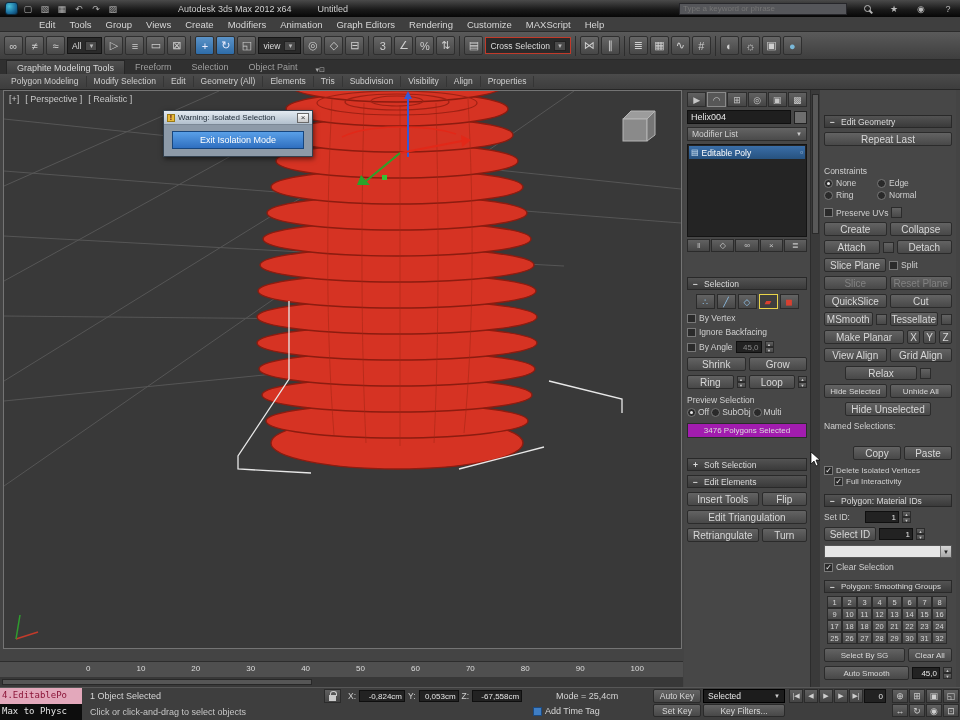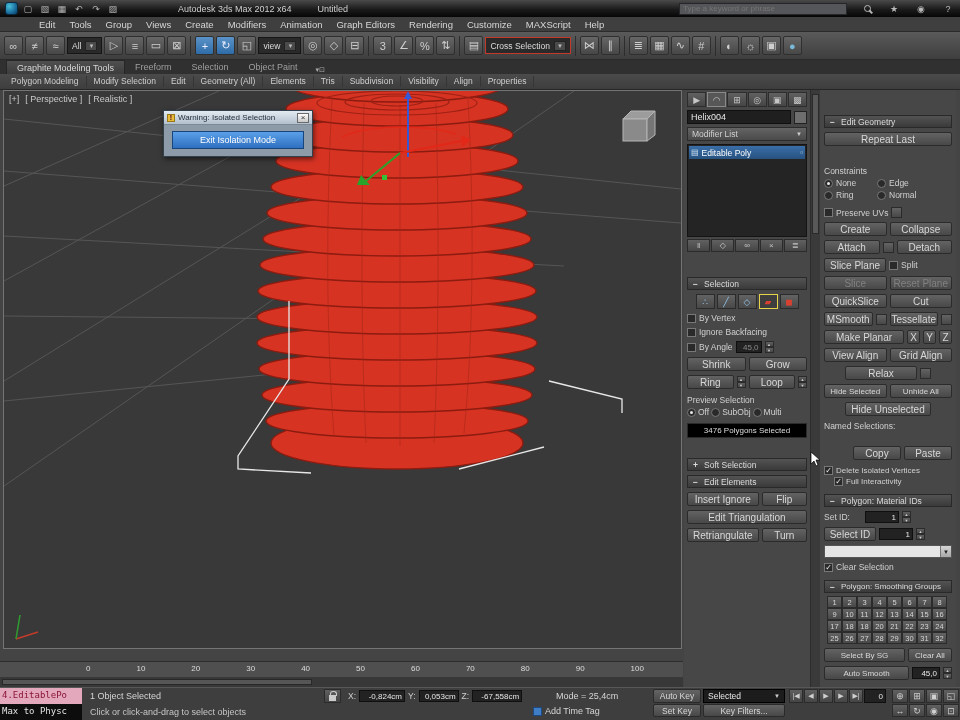--- a/index.html
+++ b/index.html
@@ -73,21 +73,21 @@
 .rad.on::after{content:"";position:absolute;left:2px;top:2px;width:3px;height:3px;border-radius:50%;background:#e8e8e8}
 .lbl{font-size:8.5px;color:#d0d0d0;white-space:nowrap}
 .field{background:#222;border:1px solid #0f0f0f;color:#e6e6e6;font-size:8px;padding:0 2px;display:flex;align-items:center;justify-content:flex-end;height:12px}
 .field.dis{color:#8a8a8a}
 .spin{display:flex;flex-direction:column;width:9px;flex:0 0 9px}
 .spin span{height:6px;background:linear-gradient(#5f5f5f,#474747);border:1px solid #2b2b2b;font-size:4px;color:#ccc;display:flex;align-items:center;justify-content:center}
 .mini{width:11px;height:11px;flex:0 0 11px;background:linear-gradient(#636363,#484848);border:1px solid #2b2b2b}
 .sobtn{width:19px;height:15px;background:linear-gradient(#636363,#484848);border:1px solid #2b2b2b;display:flex;align-items:center;justify-content:center;font-size:9px;color:#8fc1e8}
 .sobtn.red{color:#d84030}
 .sobtn.active{border:1px solid #e8d44a;background:#3e3e3e}
-.selstatus{margin-top:6px;border:1px solid #2b2b2b;background:#000000;height:15px;display:flex;align-items:center;justify-content:center;font-size:8px;color:#ddd}
+.selstatus{margin-top:6px;border:1px solid #2b2b2b;background:#a21caf;height:15px;display:flex;align-items:center;justify-content:center;font-size:8px;color:#ddd}
 .combo{flex:1;height:13px;background:#e6e6e6;border:1px solid #555;display:flex;align-items:center;justify-content:flex-end}
 .combo .cda{width:11px;height:11px;background:linear-gradient(#d5d5d5,#a8a8a8);border-left:1px solid #777;color:#222;font-size:6px;display:flex;align-items:center;justify-content:center}
 .sggrid{display:flex;flex-wrap:wrap;width:122px;margin:3px auto 0}
 .sggrid span{width:15px;height:12px;background:linear-gradient(#636363,#484848);border:1px solid #2b2b2b;font-size:7.5px;color:#d5d5d5;display:flex;align-items:center;justify-content:center}
 
 #tslider{left:0;top:649px;width:683px;height:12px;background:#454545;border-top:1px solid #2a2a2a}
 .tsgroove{position:absolute;left:2px;top:2px;right:2px;height:8px;background:#353535;border:1px solid #242424}
 .tsbtn{position:absolute;left:30px;top:1px;width:58px;height:10px;background:linear-gradient(#9d9d9d,#6b6b6b);border:1px solid #222;color:#151515;font-size:8px;display:flex;align-items:center;justify-content:center}
 #truler{left:0;top:661px;width:683px;height:16px;background:#4f4f4f;border-top:1px solid #2d2d2d}
 .ticks{position:absolute;left:86px;top:2px;width:558px;display:flex;justify-content:space-between}
@@ -409,21 +409,21 @@
 
     <div class="rhead" style="margin-top:20px">
       <span class="tg">+</span>
         <span>Soft Selection</span>
     </div>
     <div class="rhead" style="margin-top:4px">
       <span class="tg">−</span>
         <span>Edit Elements</span>
     </div>
     <div class="row">
-      <div class="btn" style="flex:1.6">Insert Ignore</div>
+      <div class="btn" style="flex:1.6">Insert Tools</div>
       <div class="btn" style="flex:1">Flip</div>
     </div>
     <div class="row">
       <div class="btn" style="flex:1">Edit Triangulation</div>
     </div>
     <div class="row">
       <div class="btn" style="flex:1.6">Retriangulate</div>
       <div class="btn" style="flex:1">Turn</div>
     </div>
   </div>

